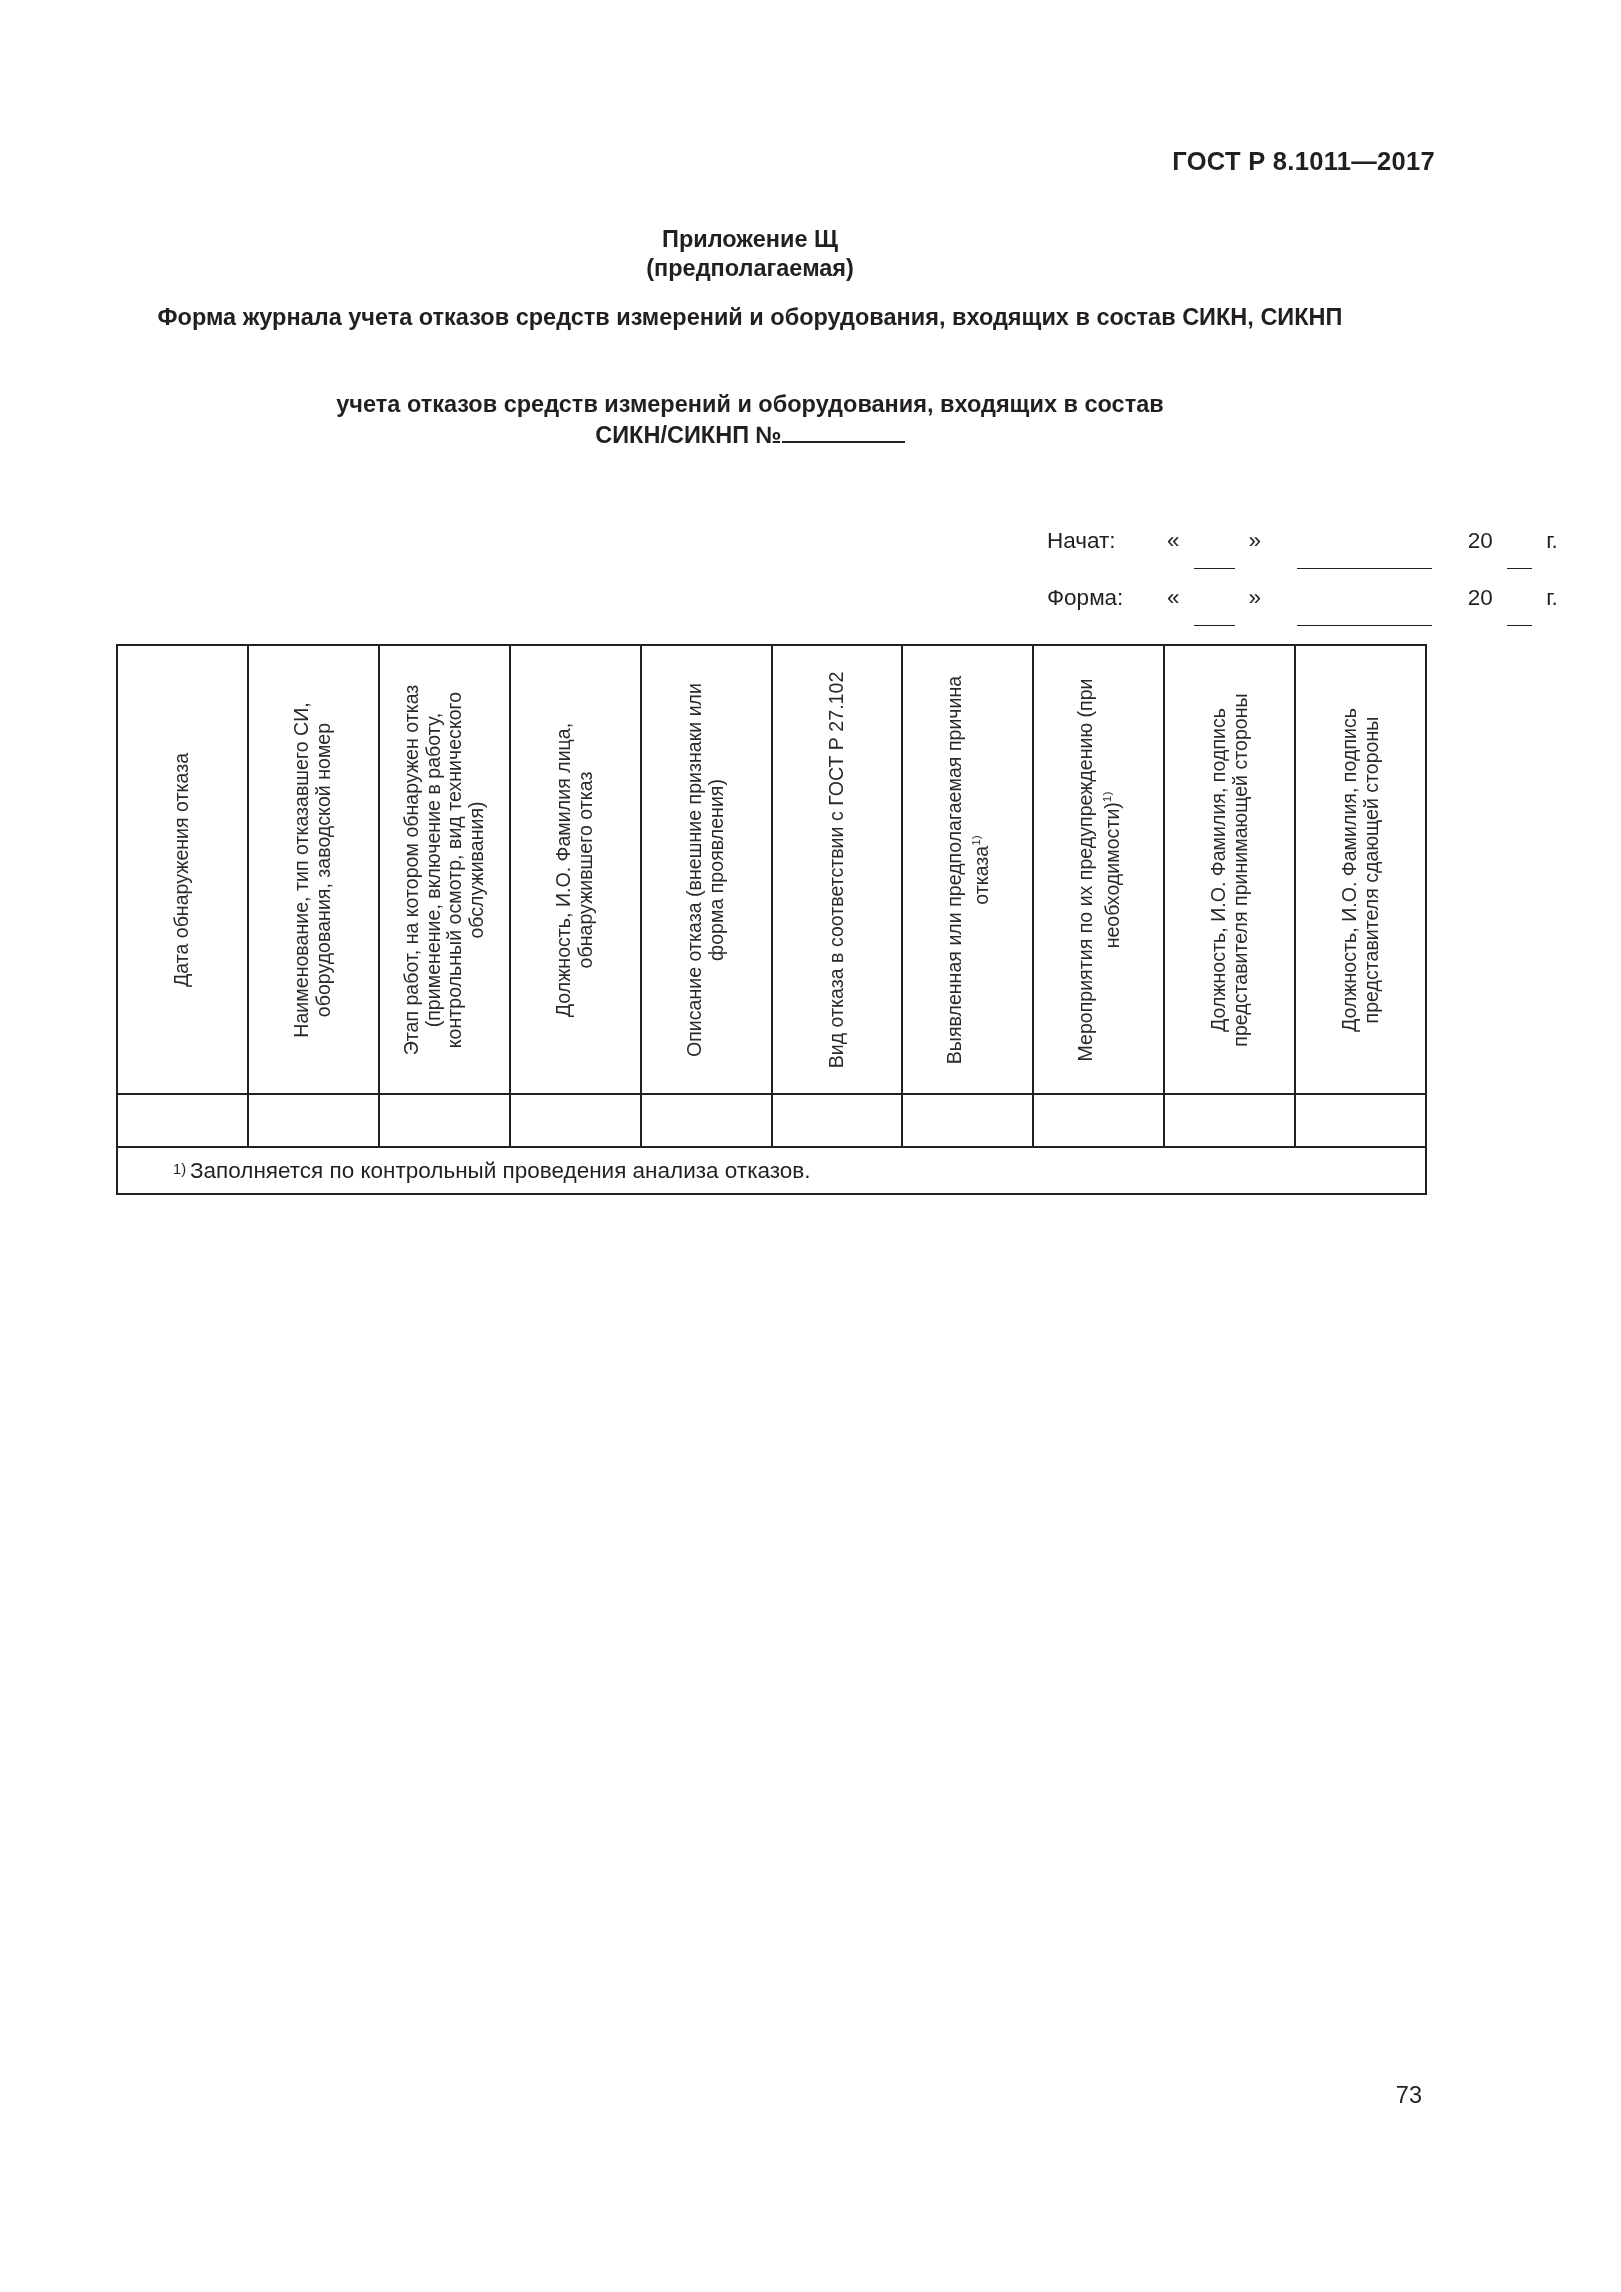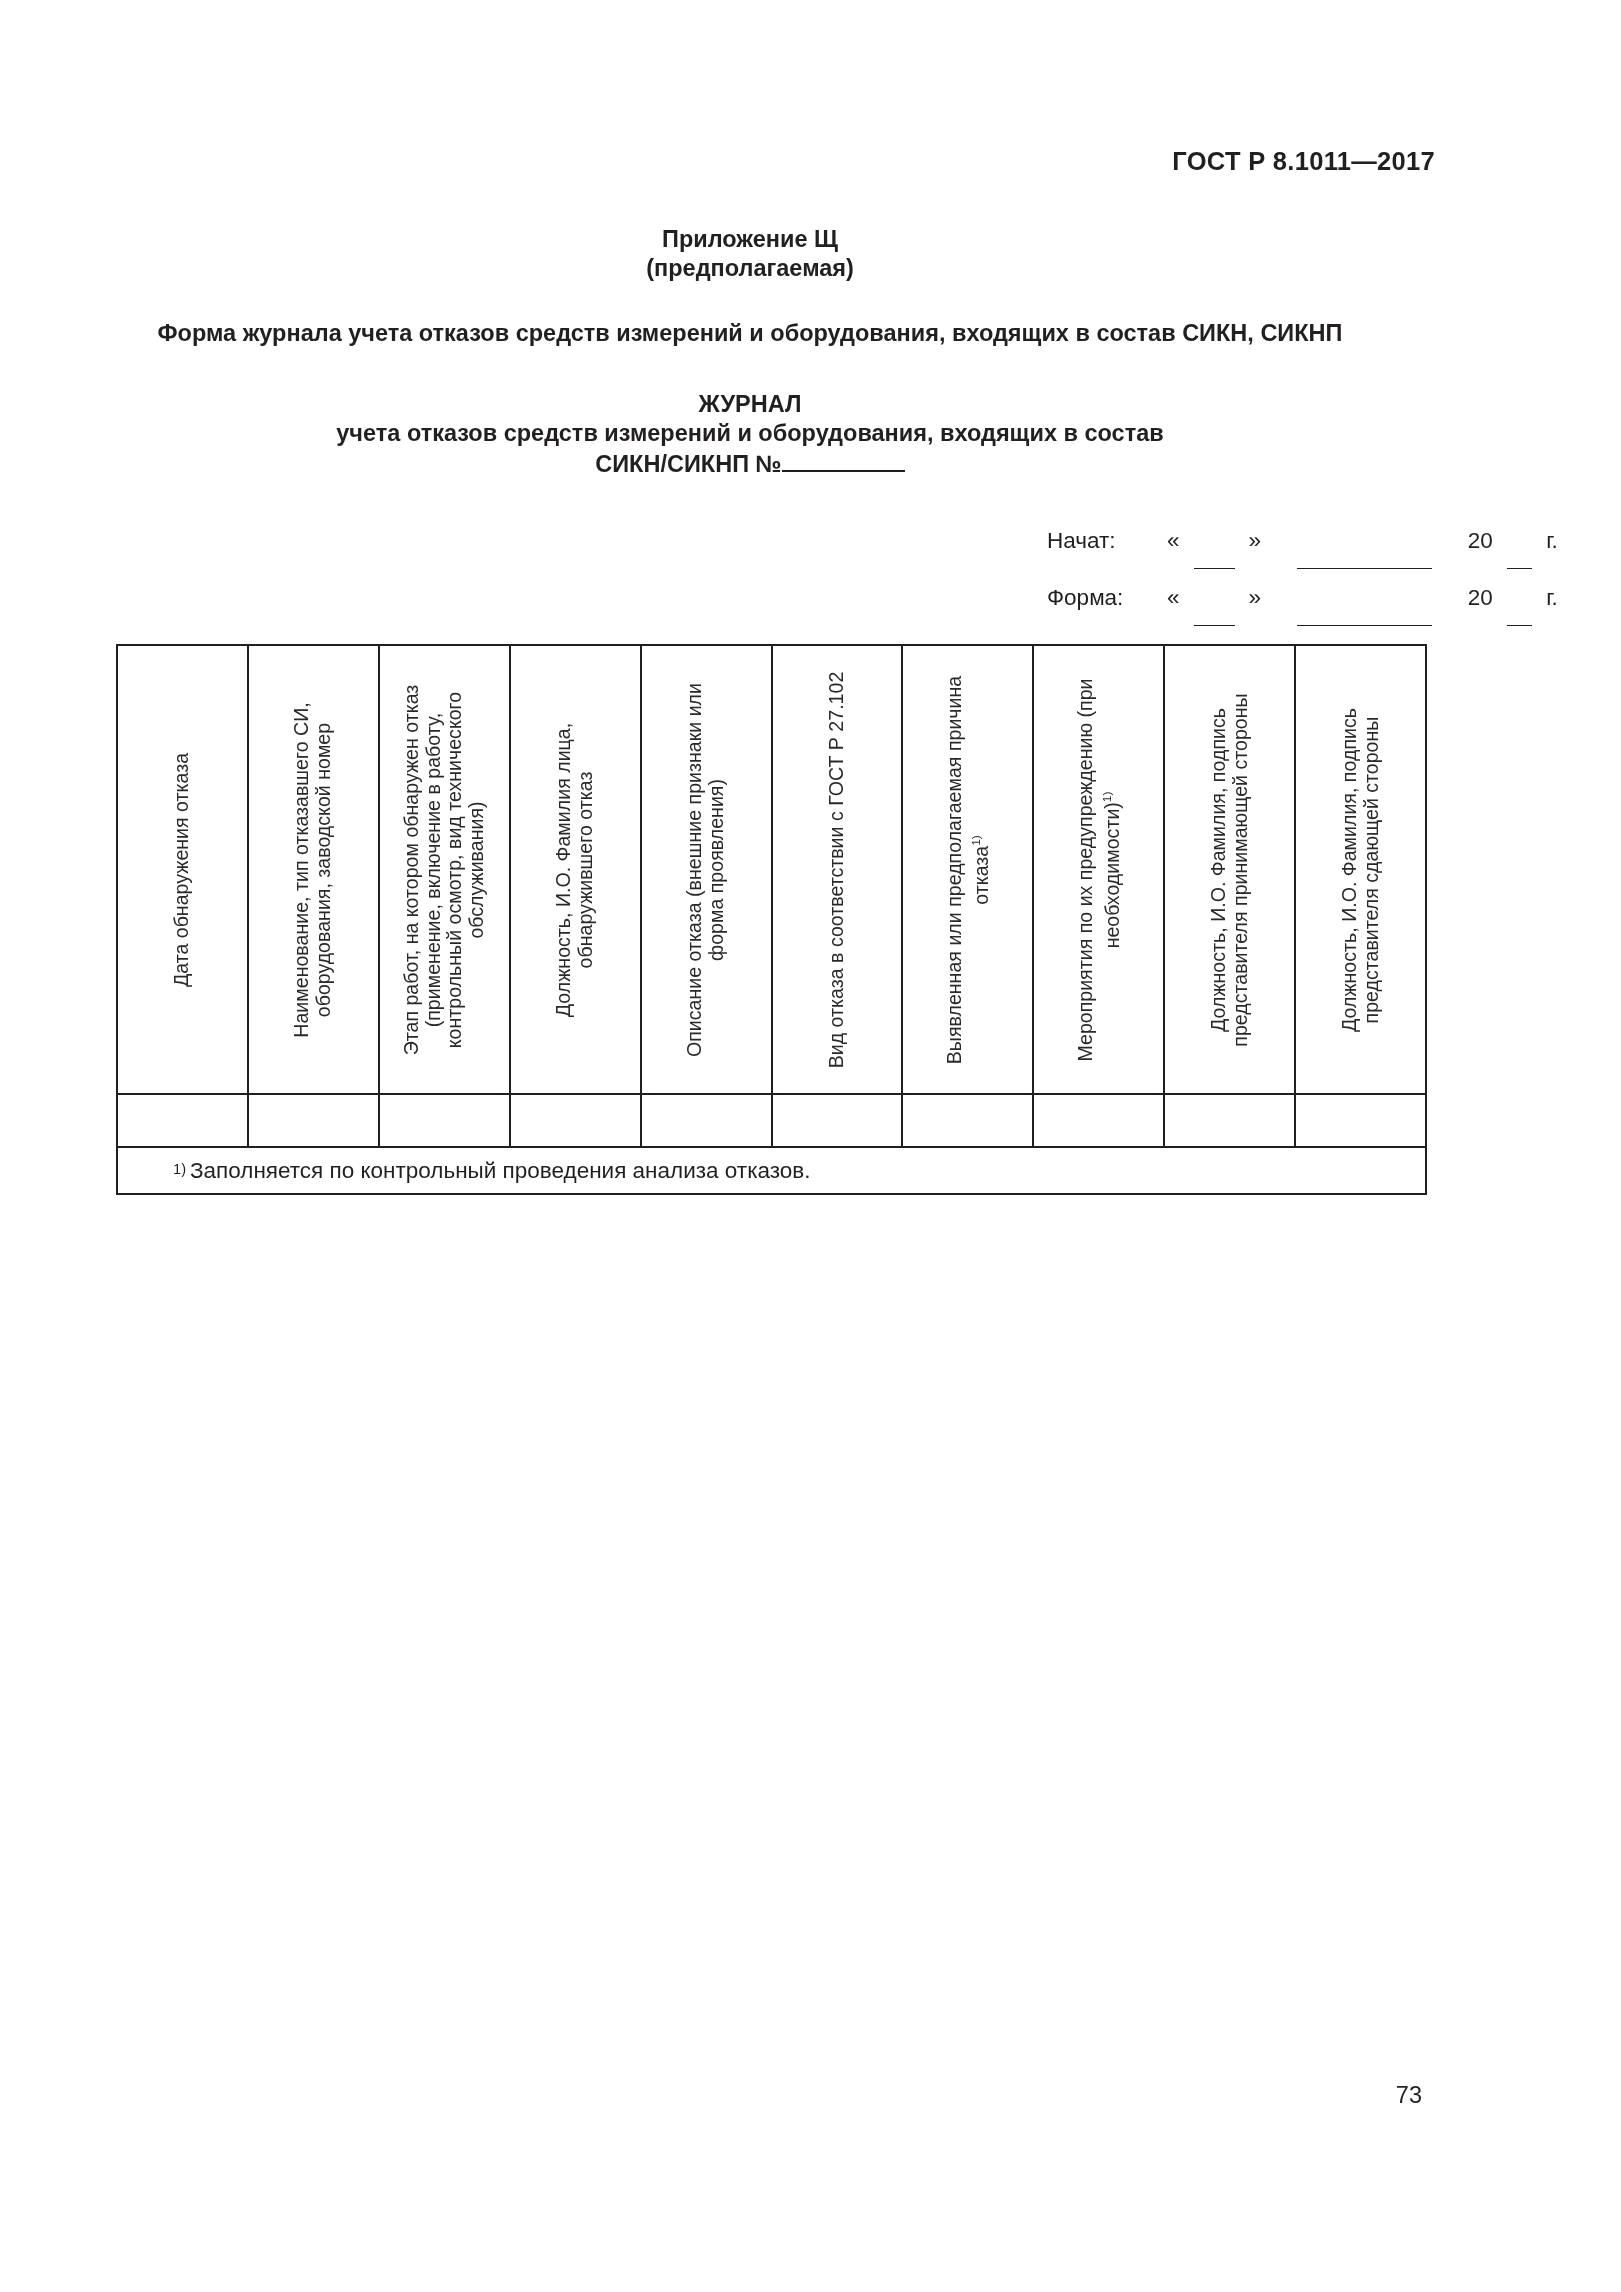--- a/index.html
+++ b/index.html
@@ -2,21 +2,21 @@
 <html><head>
 <meta charset="utf-8">
 <style>
   html, body { margin:0; padding:0; background:#ffffff; }
   body { width:1621px; height:2293px; position:relative; overflow:hidden;
          font-family:"Liberation Sans", "DejaVu Sans", sans-serif; color:#231f20; }
   .abs { position:absolute; }
   .doc-code { right:186px; top:147px; font-weight:bold; font-size:25.5px; letter-spacing:0.3px; }
   .center-block { left:0; width:1500px; text-align:center; }
   .appendix-title { top:225px; font-weight:bold; font-size:23.5px; line-height:29px; }
-  .form-title { top:320px; font-weight:bold; font-size:23.5px; }
+  .form-title { top:304px; font-weight:bold; font-size:23.5px; }
   .journal-title { top:390px; font-weight:bold; font-size:23.5px; line-height:29px; }
   .journal-title .num-line { display:inline-block; width:123px; border-bottom:2px solid #231f20; height:21.6px; vertical-align:baseline; }
   .dates { left:1047px; top:512px; font-size:22.5px; line-height:57px; }
   .date-row { display:flex; align-items:flex-end; white-space:nowrap;gap:14px; }
   .date-label { width:106px; display:inline-block; }
   .blank { display:inline-block; border-bottom:1.5px solid #231f20; height:19.6px; vertical-align:baseline; }
   .b-day { width:41px; } .b-month { width:135px; } .b-year { width:25.5px; }
   .sp { display:inline-block; width:7.8px; }
 
   .journal-table { left:116px; top:644px; width:1311px; border:2.9px solid #231f20; box-sizing:border-box; }
@@ -39,21 +39,20 @@
 <div class="abs doc-code">ГОСТ Р 8.1011—2017</div>
 
 <div class="abs center-block appendix-title">
   <div>Приложение Щ</div>
   <div>(предполагаемая)</div>
 </div>
 
 <div class="abs center-block form-title">Форма журнала учета отказов средств измерений и оборудования, входящих в состав СИКН, СИКНП</div>
 
 <div class="abs center-block journal-title">
-  <div>ЖУРНАЛ</div>
   <div>учета отказов средств измерений и оборудования, входящих в состав</div>
   <div>
     <span>СИКН/СИКНП №</span><span class="num-line"></span>
   </div>
 </div>
 
 <div class="abs dates">
   <div class="date-row">
     <span class="date-label">Начат:</span>
     <span>«</span>

